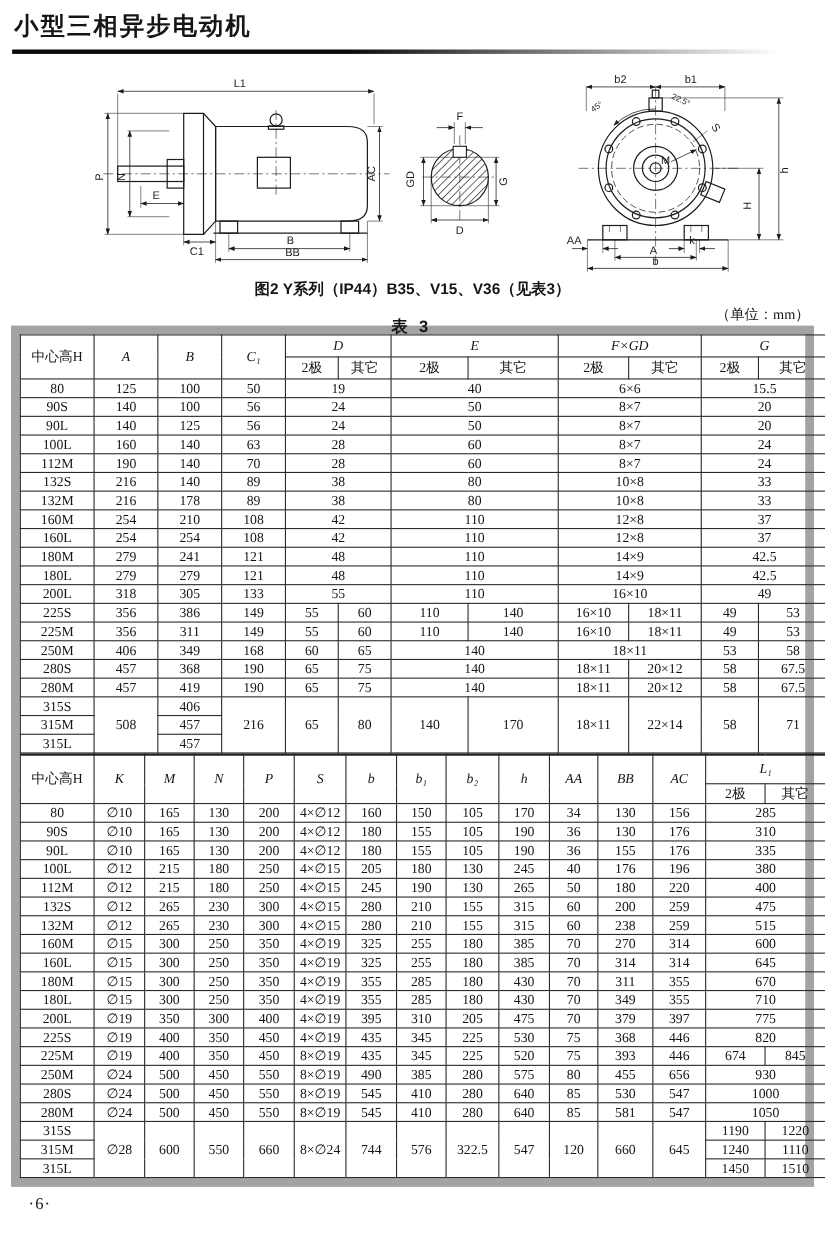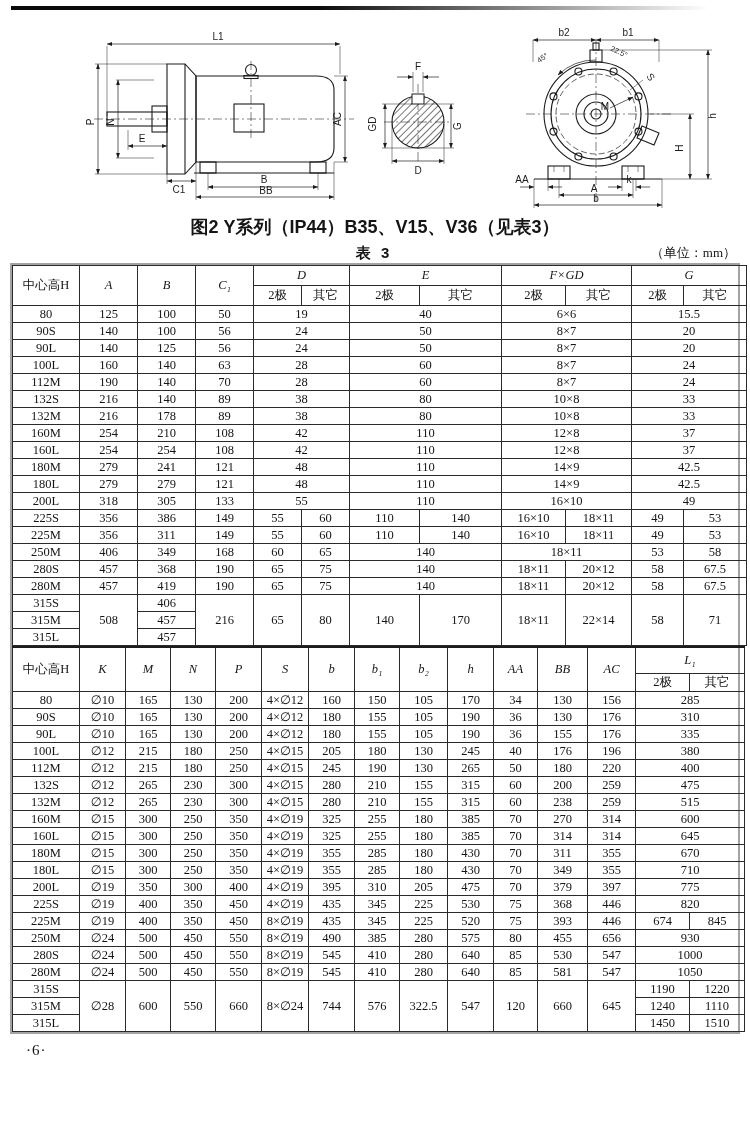--- a/index.html
+++ b/index.html
@@ -14,26 +14,26 @@
   .fig-sh{position:absolute;left:368px;top:36px;}
   .fig-fv{position:absolute;left:478px;top:0px;}
   svg{overflow:visible;}
   svg text{font-family:"Liberation Sans","DejaVu Sans",sans-serif;font-size:10px;fill:#1c1c1c;}
   svg .sm{font-size:7.5px;}
   .ol{stroke:#1c1c1c;stroke-width:1.1;fill:none;}
   .dim{stroke:#1c1c1c;stroke-width:.7;fill:none;}
   .ext{stroke:#1c1c1c;stroke-width:.5;fill:none;}
   .axis{stroke:#1c1c1c;stroke-width:.55;fill:none;stroke-dasharray:9 3 2 3;}
   .fig-caption{text-align:center;font-family:"Liberation Sans","DejaVu Sans",sans-serif;
-        font-weight:bold;font-size:18px;margin-top:1px;}
+        font-weight:bold;font-size:14px;margin-top:1px;}
   .table-head-row{position:relative;height:23px;margin:1px 12px 0 10px;}
-  .table-title{position:absolute;left:0;right:0;top:4px;text-align:center;
+  .table-title{position:absolute;left:0;right:0;top:15px;text-align:center;
         font-family:"Liberation Sans","DejaVu Sans",sans-serif;font-weight:bold;font-size:15px;letter-spacing:3px;}
   .unit-note{position:absolute;right:2px;top:4px;font-size:13px;}
-  .tablewrap{margin:0 10px;border:2px solid #a3a3a3;}
+  .tablewrap{margin:0 10px;border:8px solid #a3a3a3;}
   table{border-collapse:collapse;table-layout:fixed;width:100%;}
   td,th{border:1px solid #2a2a2a;text-align:center;vertical-align:middle;padding:0;
         font-weight:normal;overflow:hidden;white-space:nowrap;}
   th{font-size:12.5px;}
   td{font-size:12.5px;height:16px;line-height:15px;}
   .sym{font-style:italic;font-family:"Liberation Serif","DejaVu Serif",serif;}
   #t1 thead th{height:19px;}
   #t2{border-top:2px solid #1c1c1c;}
   #t2 thead tr:first-child th{height:25px;}
   #t2 thead tr:nth-child(2) th{height:17px;}
@@ -43,20 +43,21 @@
   .fl-right{flex:1;}
   .footer-logo{font-family:"DejaVu Serif","Liberation Serif",serif;font-weight:900;font-style:italic;
         font-size:33px;line-height:30px;margin:0 18px;transform:scaleY(1.12);letter-spacing:-3px;}
   .page-number{margin:8px 0 0 26px;font-size:15px;letter-spacing:1px;}
 </style>
 </head>
 <body>
 
 <div class="page">
 
+  <div class="doc-title">小型三相异步电动机</div>
   <div class="title-rule"></div>
 
   <div class="figures">
 
     <svg class="fig-sv" width="272" height="172" viewBox="0 0 272 172">
       <defs>
         <marker id="svA" viewBox="0 0 10 10" refX="9.5" refY="5" markerWidth="8" markerHeight="8" orient="auto-start-reverse">
           <path d="M0,1.3 L10,5 L0,8.7 Z" fill="#1c1c1c"></path>
         </marker>
       </defs>

